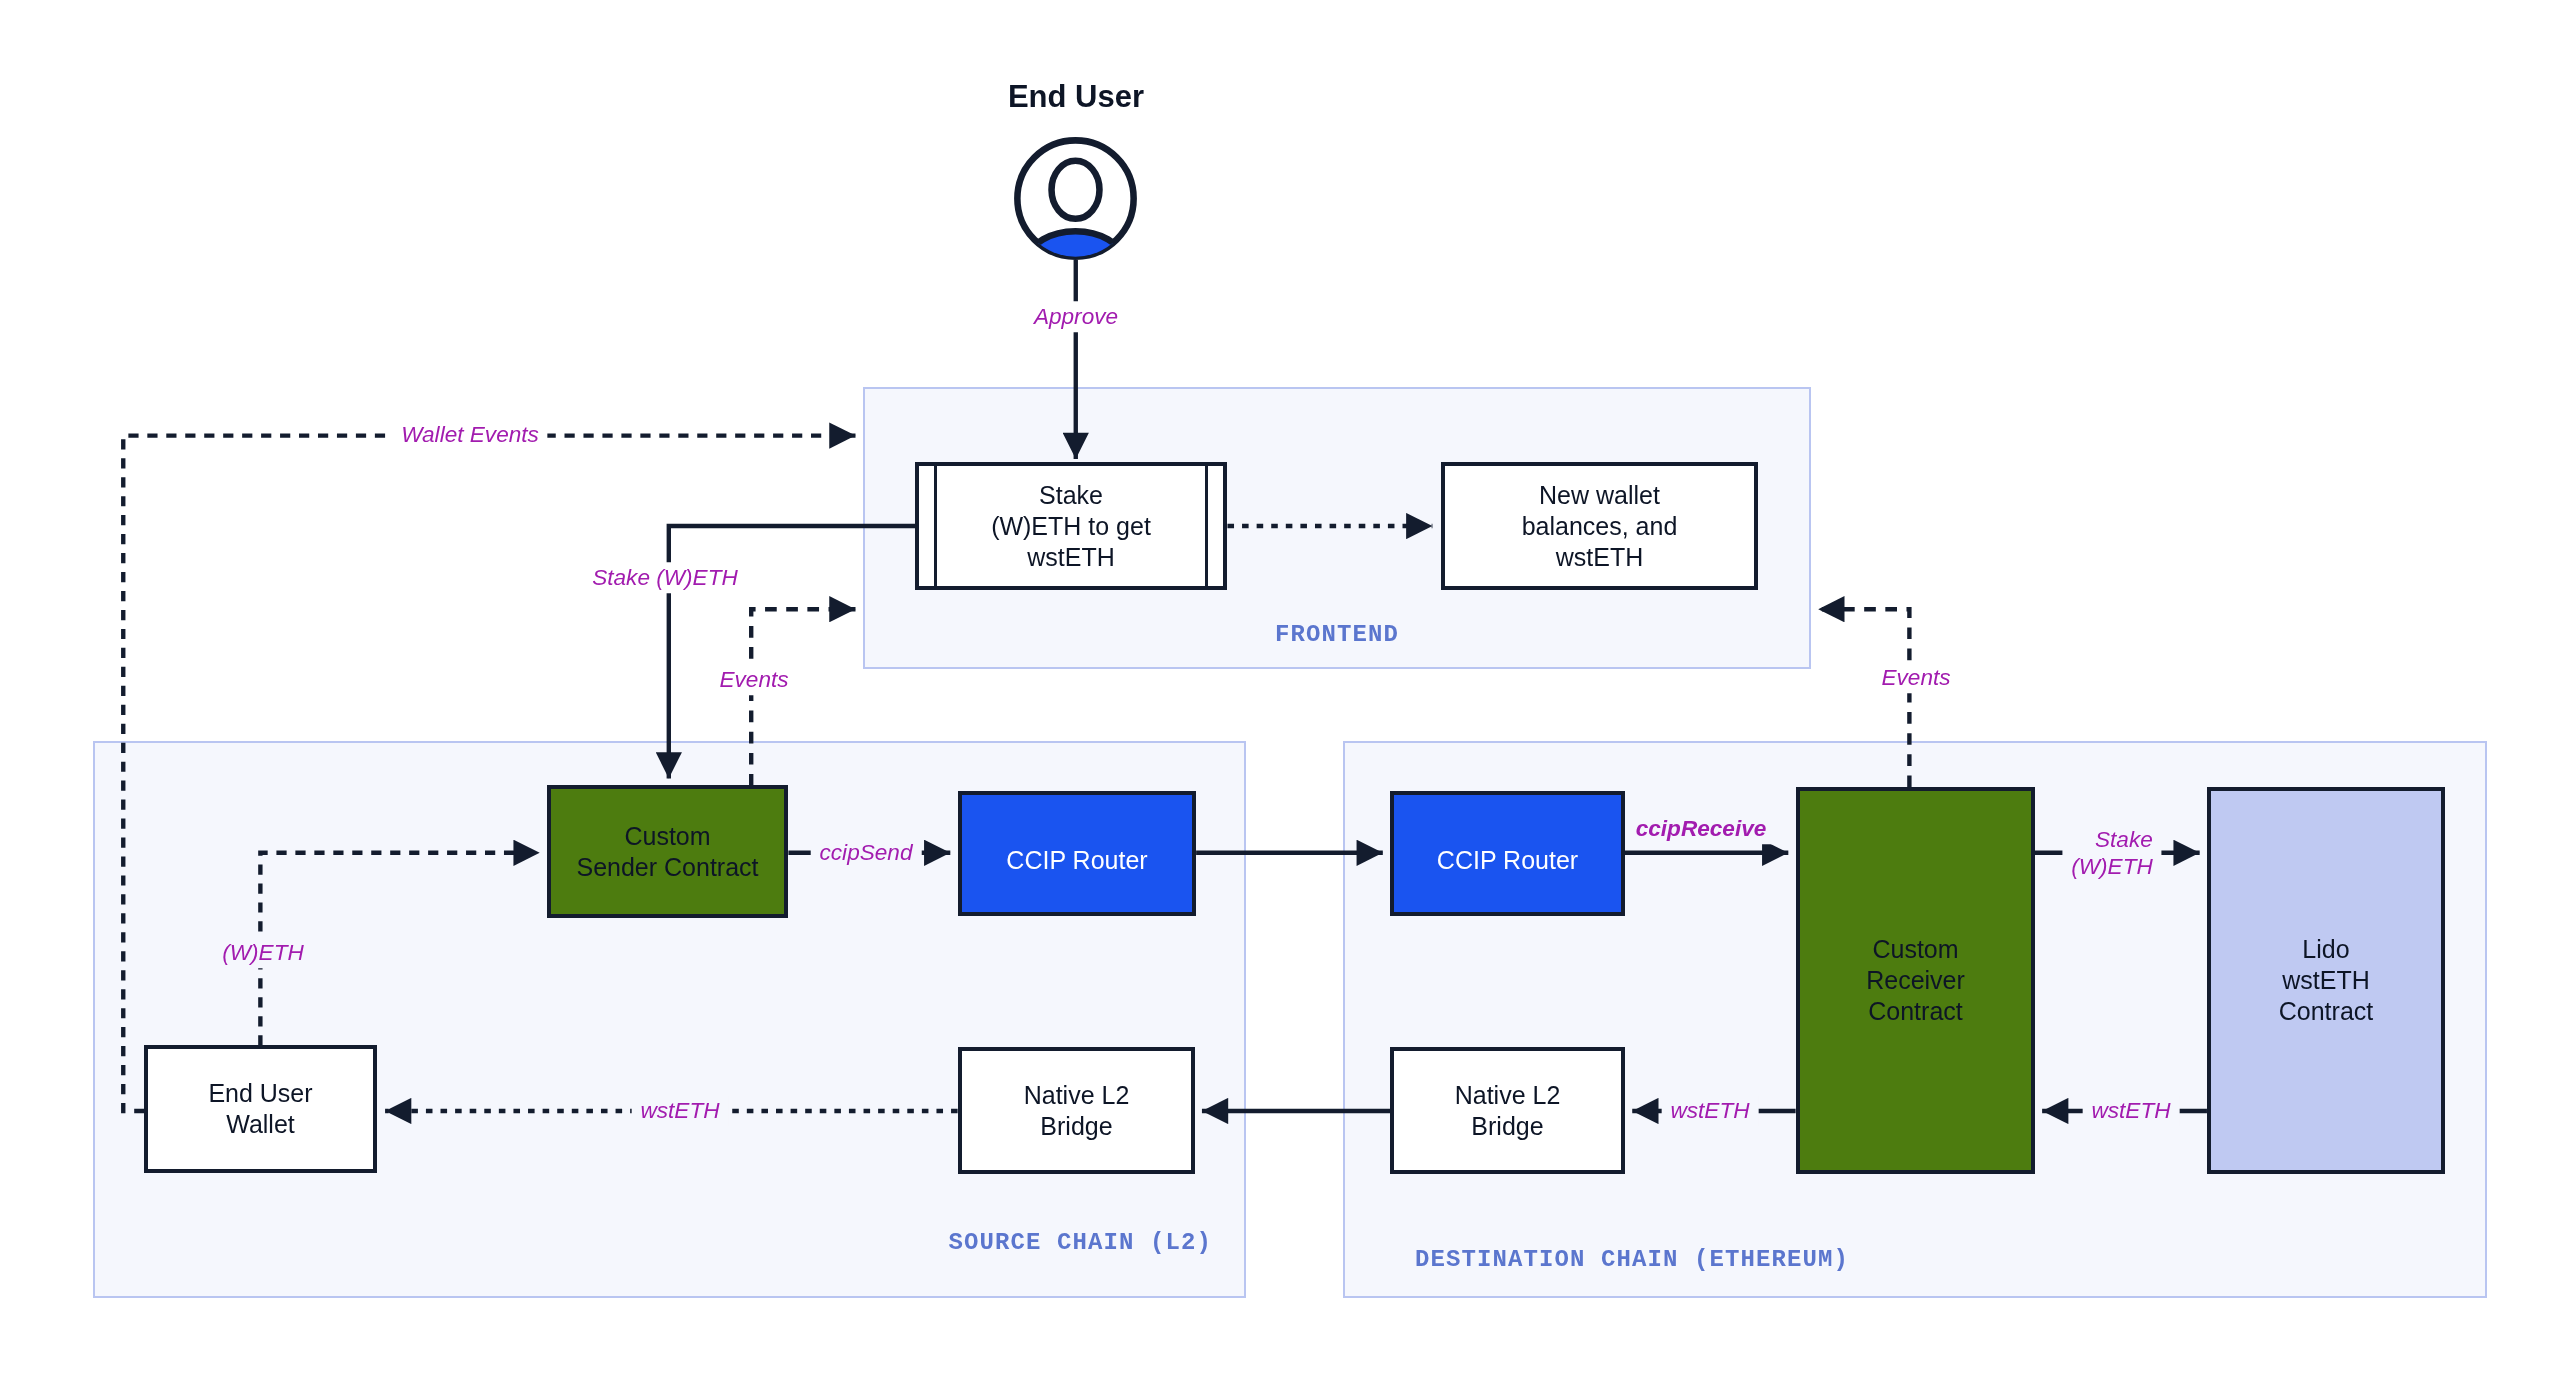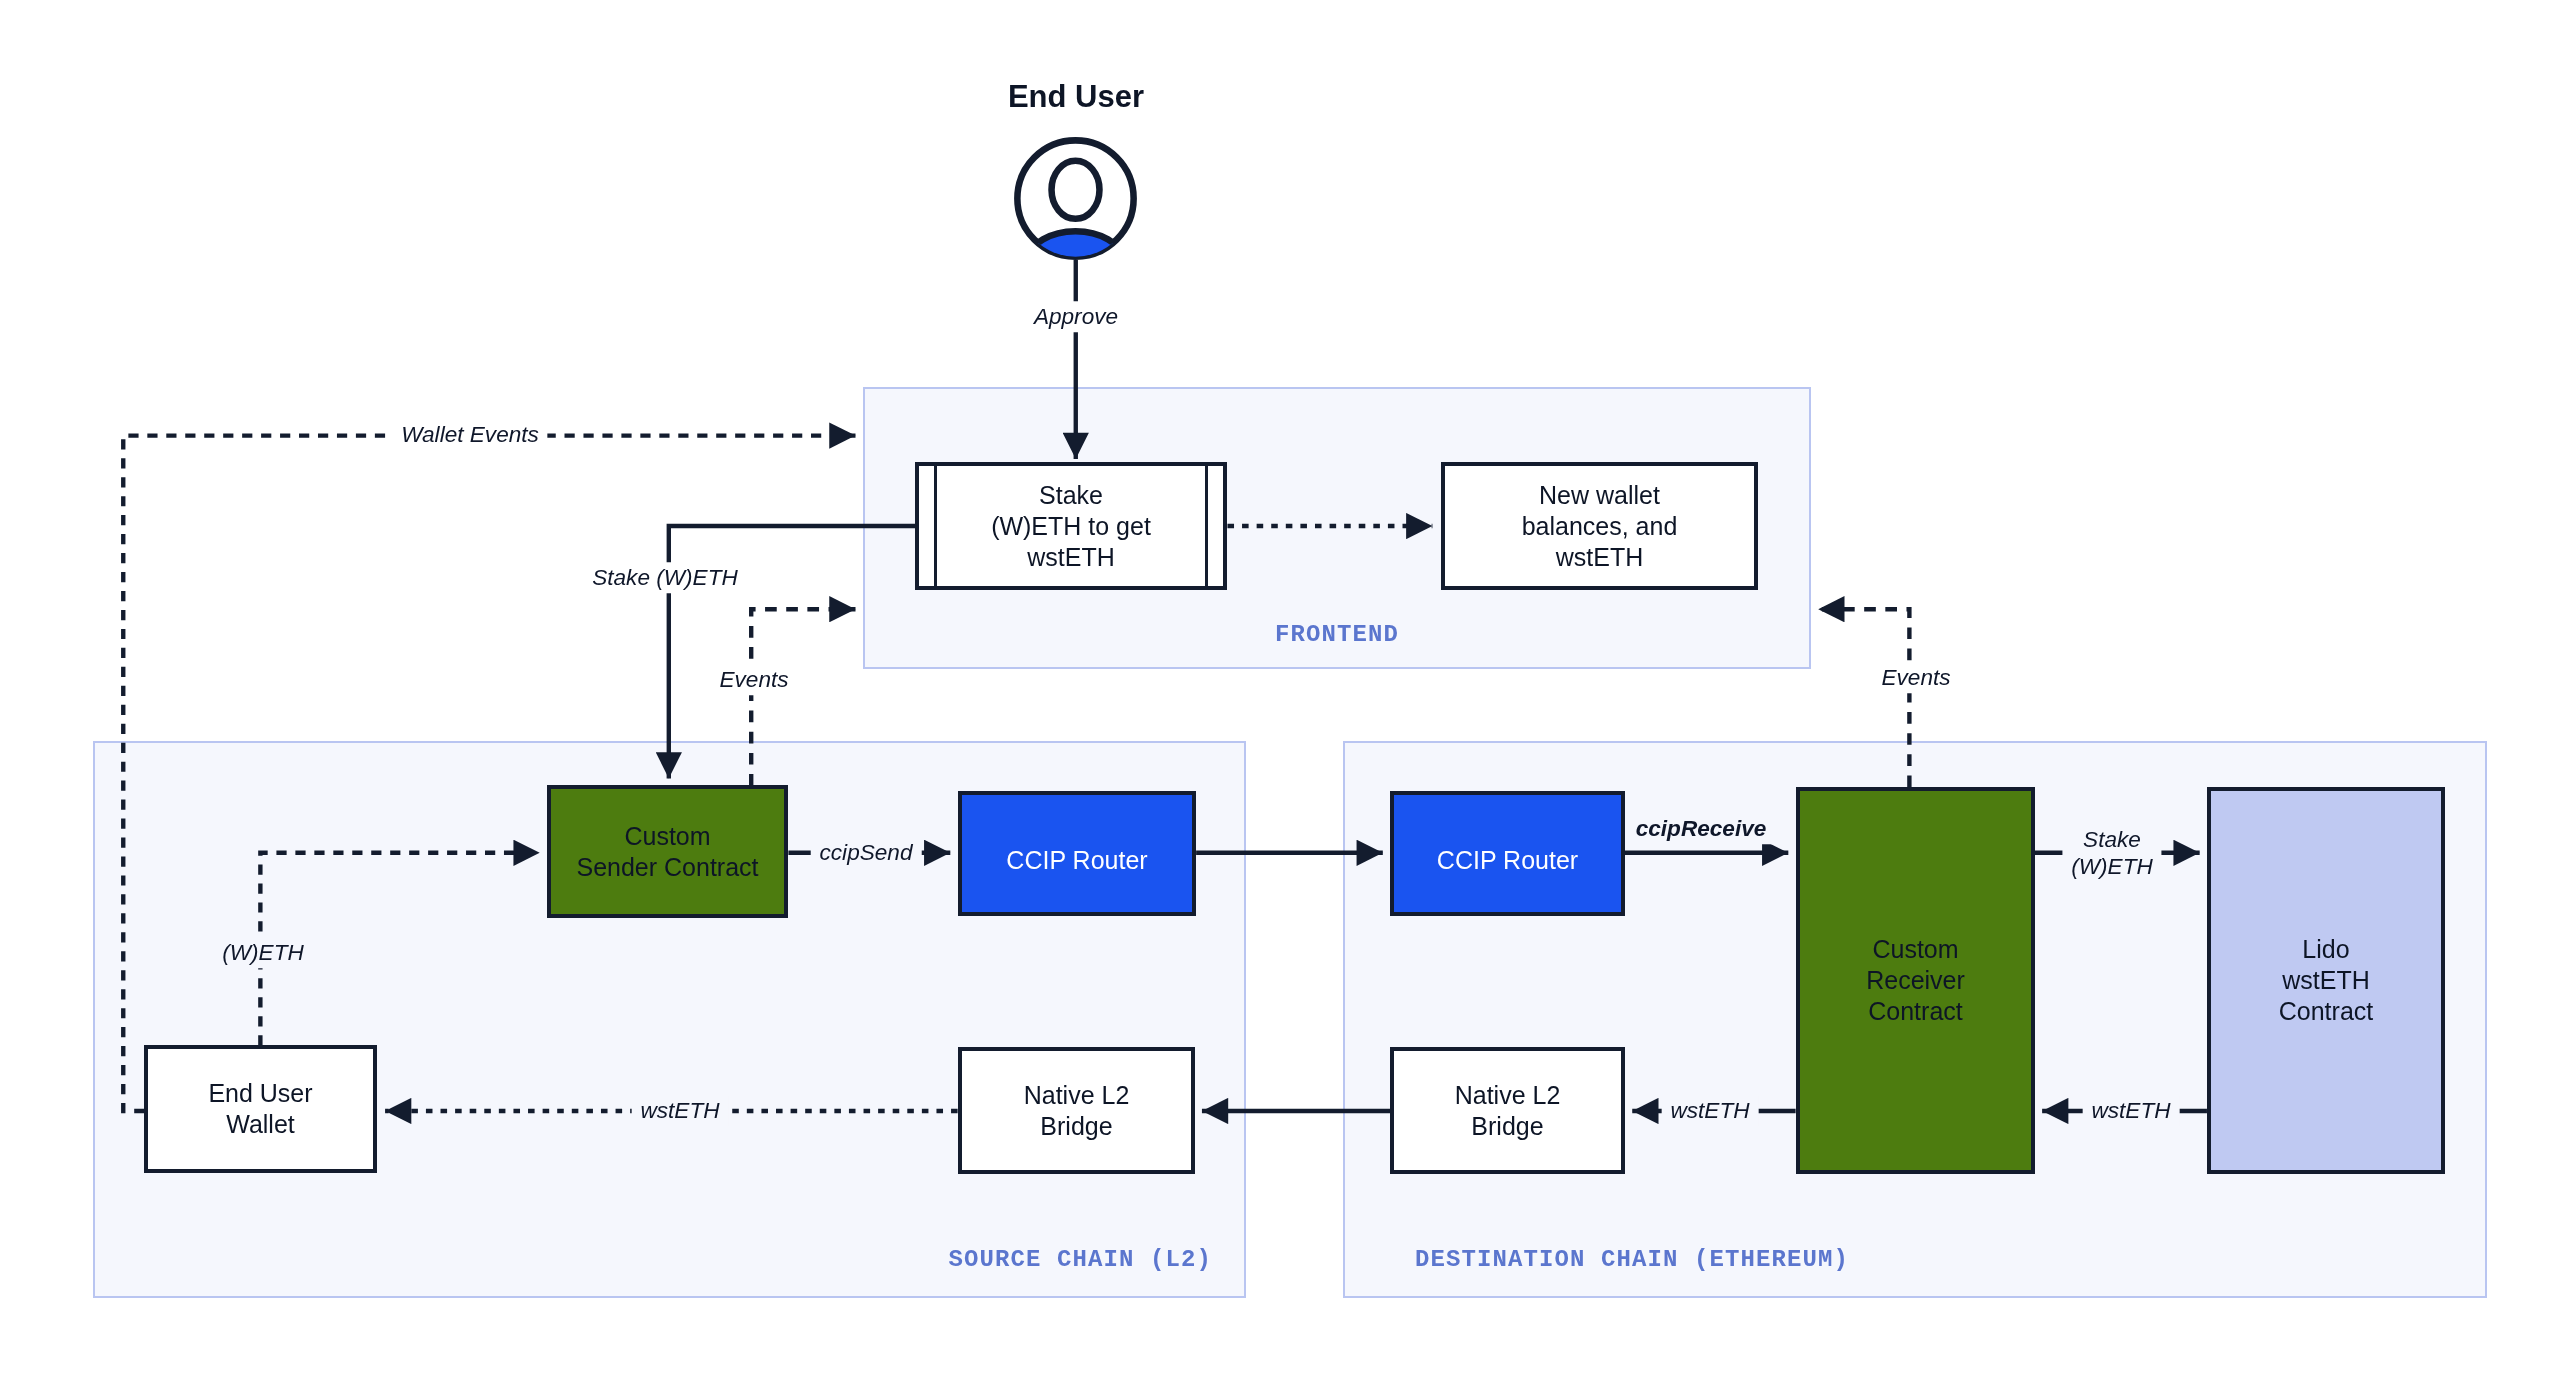--- a/index.html
+++ b/index.html
@@ -9,21 +9,21 @@
   }
   
   .container{position:absolute;background:#f5f7fd;border:2.2px solid #b9c5f1;z-index:1;box-sizing:border-box;}
   .container-label{
     position:absolute;font-size:24px;font-weight:bold;letter-spacing:1.1px;
     color:#5b76ce;white-space:nowrap;font-family:Liberation Mono, monospace;
   }
   #frontend{left:863px;top:387px;width:948px;height:282px;}
   #frontend .container-label{bottom:19px;left:50%;transform:translateX(-50%);}
   #source-chain{left:93px;top:741px;width:1153px;height:557px;}
-  #source-chain .container-label{bottom:23px;right:32px;}
+  #source-chain .container-label{bottom:40px;right:32px;}
   #destination-chain{left:1343px;top:741px;width:1144px;height:557px;}
   #destination-chain .container-label{bottom:23px;left:41px;margin-left:29px;}
   
   #edges{position:absolute;left:0;top:0;z-index:2;pointer-events:none;}
   .edge{stroke:#131c2e;stroke-width:6;fill:none;}
   .dash-l{stroke-dasharray:16 13;}
   .dash-m{stroke-dasharray:14 12;}
   .dash-s{stroke-dasharray:9 11;}
   
   .node{
@@ -54,22 +54,22 @@
   #node-bridge-destination{left:1390px;top:1047px;width:235px;height:127px;}
   
   #actor-title{
     position:absolute;left:1076px;top:79px;transform:translateX(-50%);
     font-size:31px;font-weight:bold;color:#0d1526;z-index:3;white-space:nowrap;
   }
   #actor-icon{position:absolute;left:1013px;top:136px;z-index:3;}
   
   .edge-label{
     position:absolute;z-index:4;transform:translate(-50%,-50%);
-    font-size:22.6px;font-style:italic;font-weight:500;color:#0f172a;
-    padding:2.2px 8.8px;text-align:center;white-space:pre-line;line-height:1.2;
+    font-size:22.6px;font-style:italic;font-weight:500;color:#a21caf;
+    padding:2.2px 8.8px;text-align:right;white-space:pre-line;line-height:1.2;
   }
   .on-white{background:#ffffff;}
   .on-panel{background:#f5f7fd;}
 </style>
 </head>
 <body>
 
 <div id="canvas">
 
   <div class="container" id="frontend">

